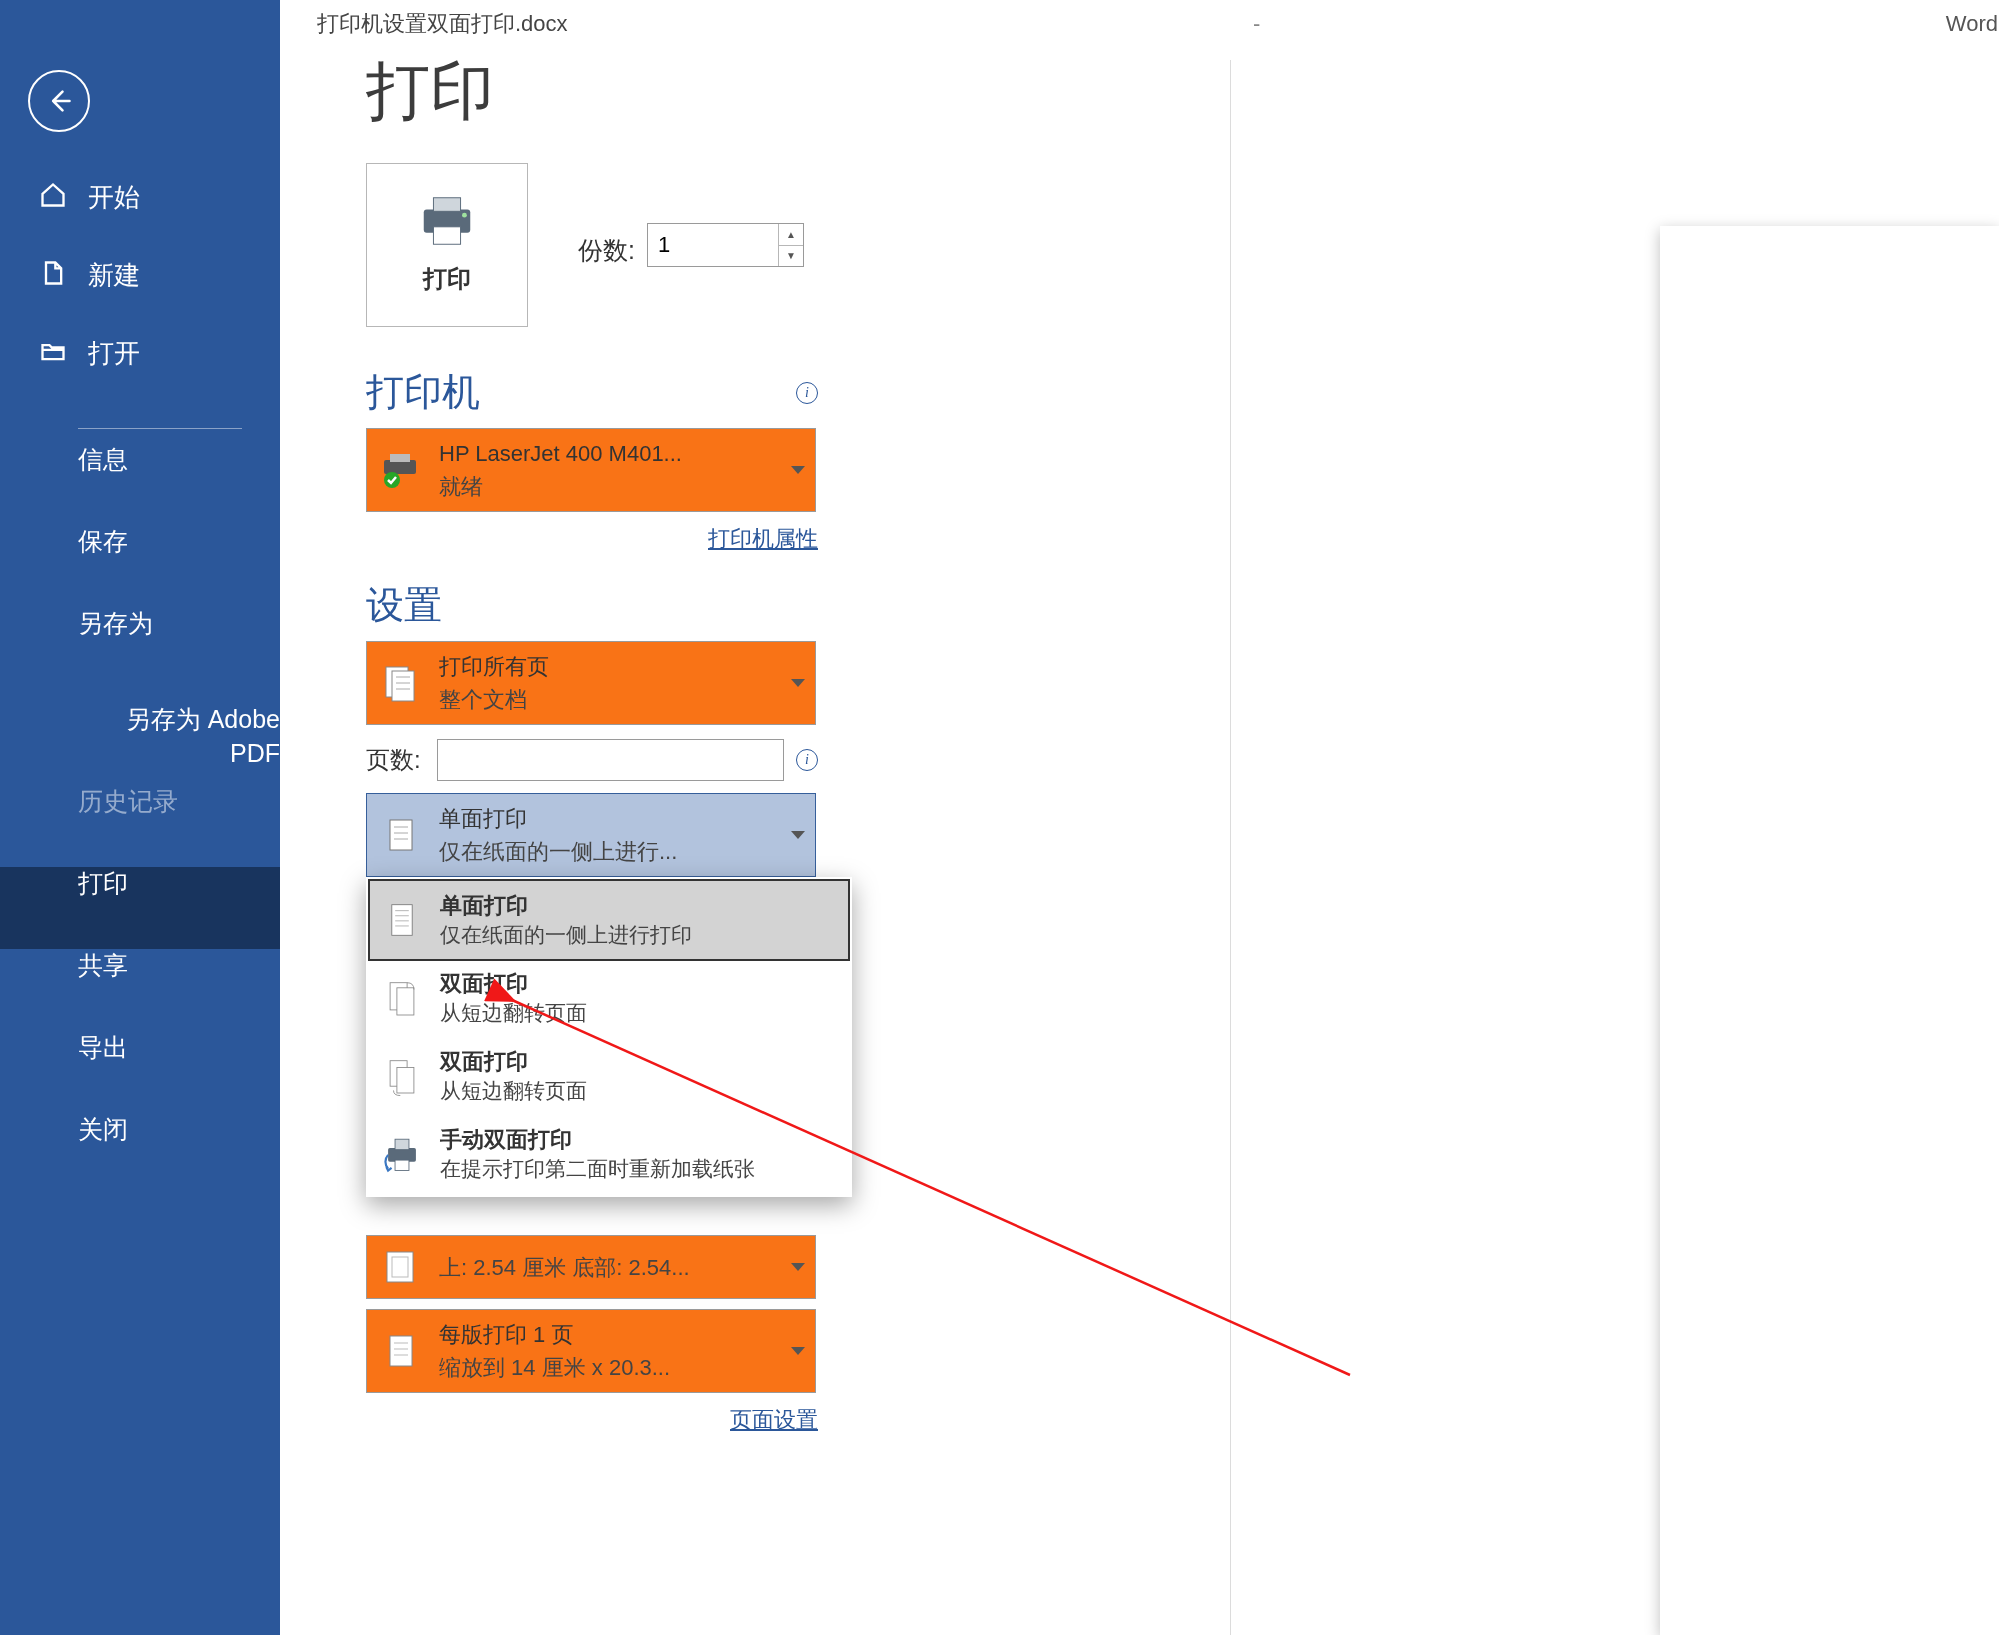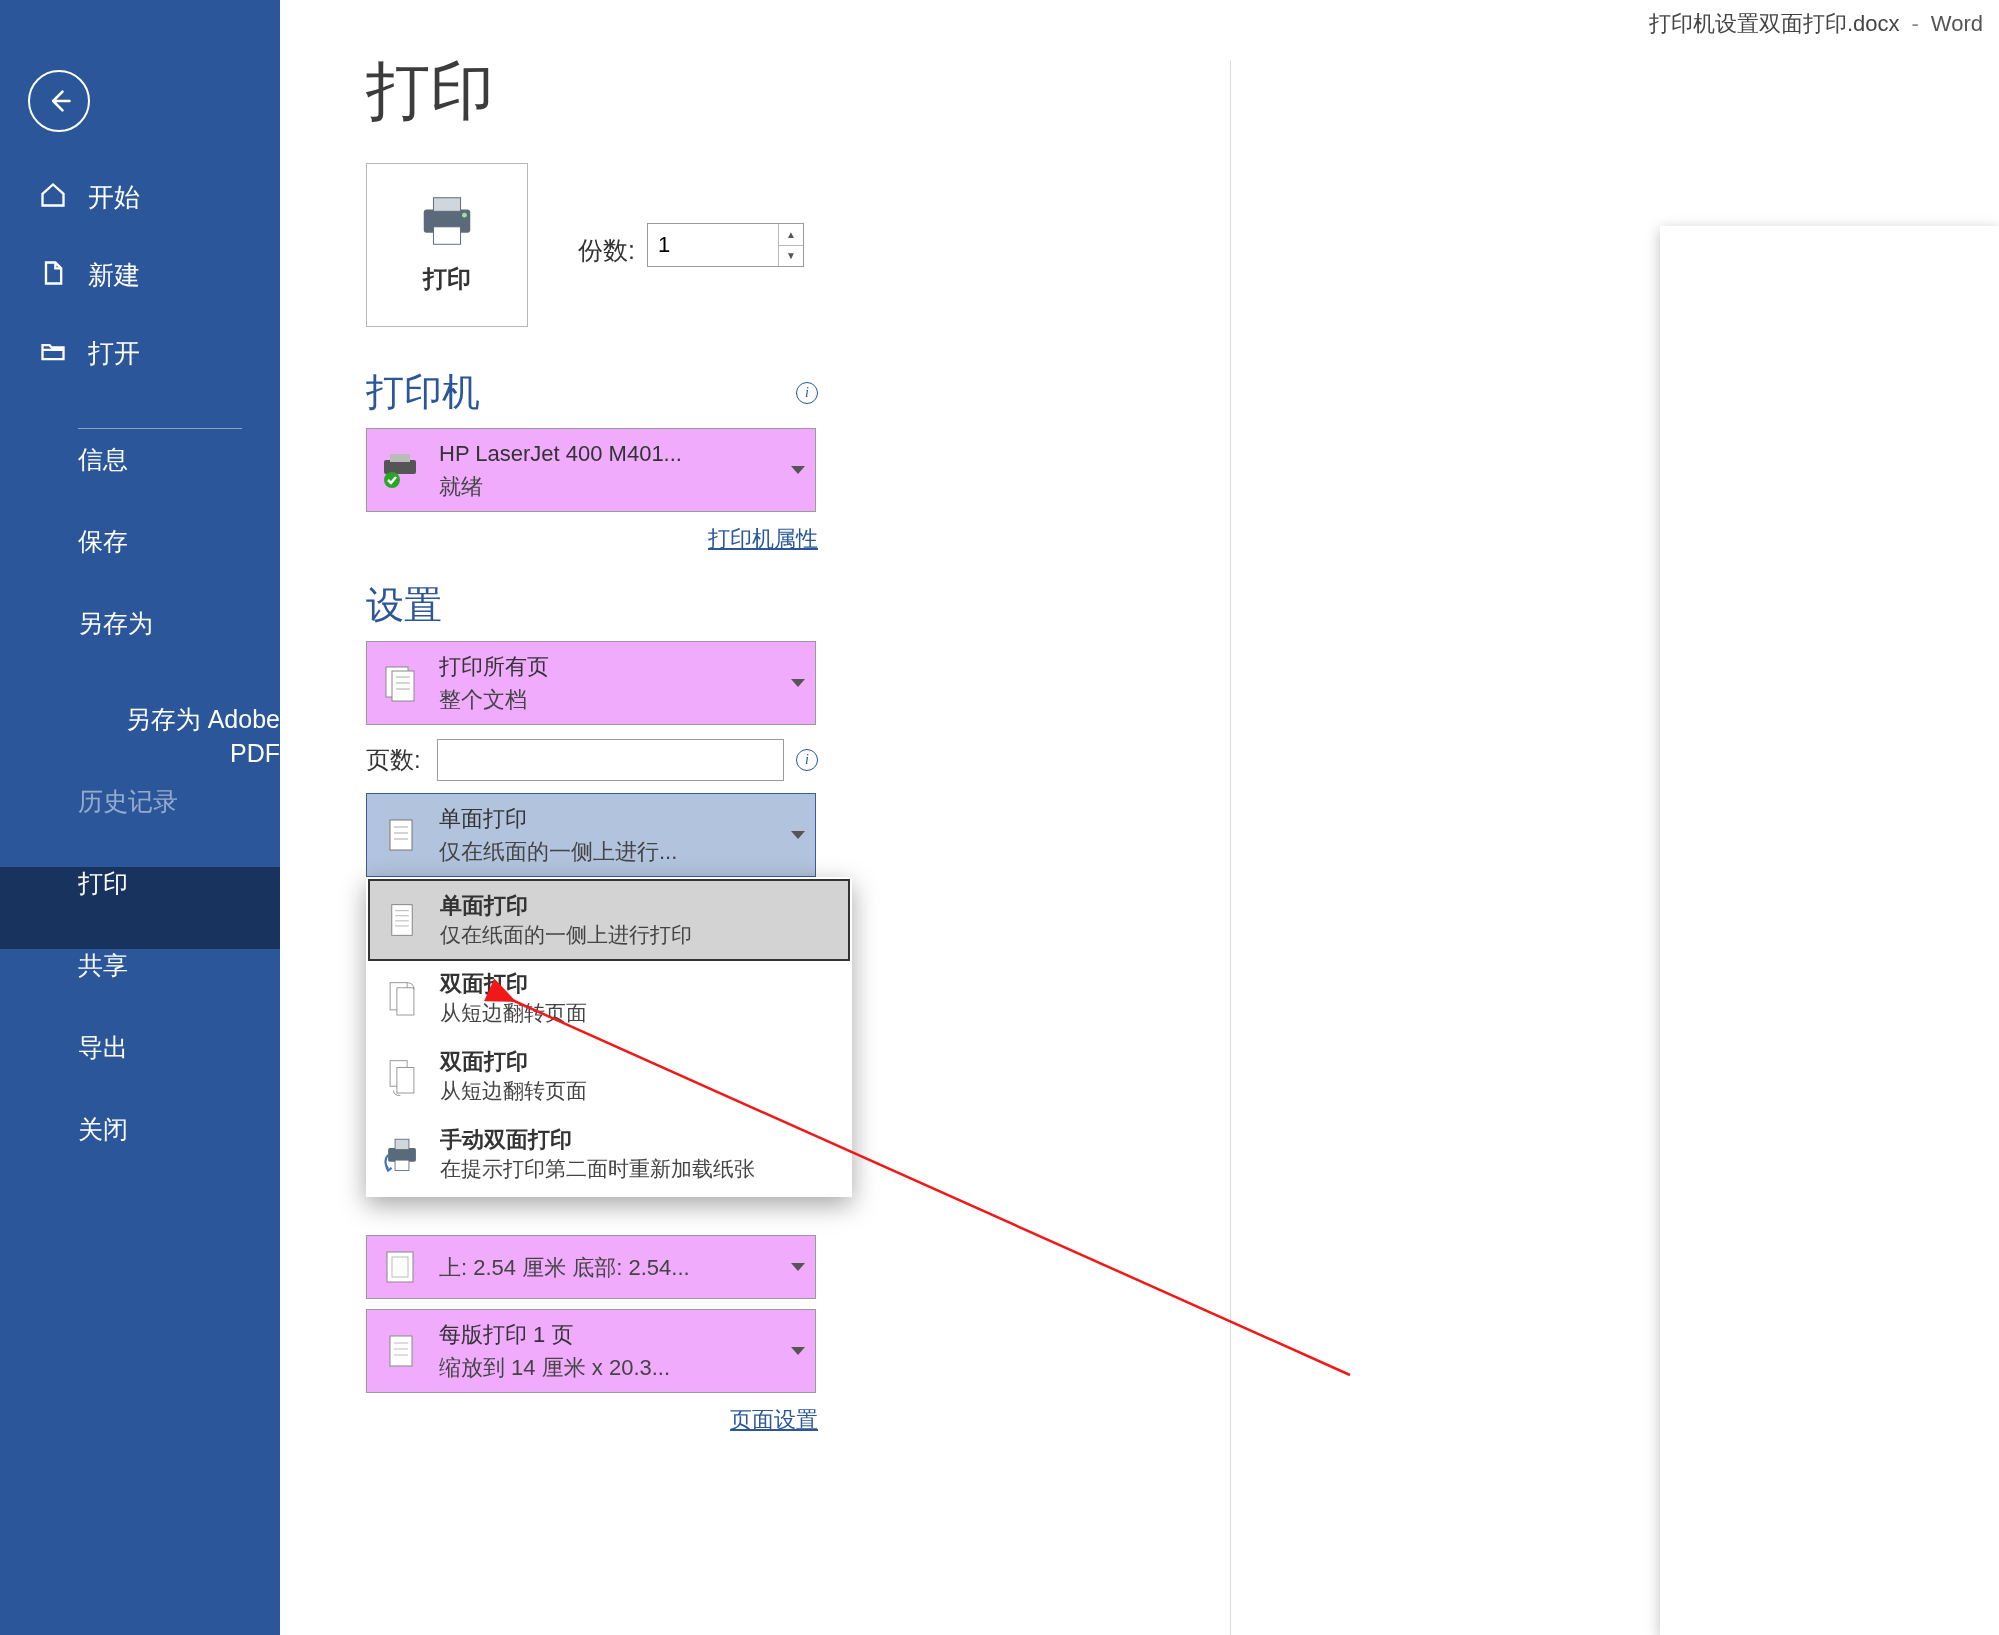--- a/index.html
+++ b/index.html
@@ -17,25 +17,25 @@
     width: 100%;
     height: 100%;
     position: relative;
   }
 
   
   .title-bar {
     position: absolute;
     top: 0;
     left: 280px;
-    right: 16px;
+    right: 1px;
     height: 48px;
     display: flex;
     align-items: center;
-    justify-content: flex-end;
+    justify-content: space-between;
     font-size: 22px;
     color: #555;
     padding-left: 37px;
   }
   .title-bar .doc-title { color: #444; }
   .title-bar .sep { margin: 0 12px; color: #888; }
 
   
   .sidebar {
     width: 280px;
@@ -207,21 +207,21 @@
 
   .combo {
     border: 1px solid #9a9a9a;
     width: 450px;
     box-sizing: border-box;
     display: flex;
     align-items: center;
     padding: 8px 10px;
     margin-top: 10px;
     cursor: pointer;
-    background: #f0abfc;
+    background: #f97316;
   }
   .combo .c-icon {
     width: 46px;
     height: 46px;
     display: flex;
     align-items: center;
     justify-content: center;
     margin-right: 16px;
     flex-shrink: 0;
   }

